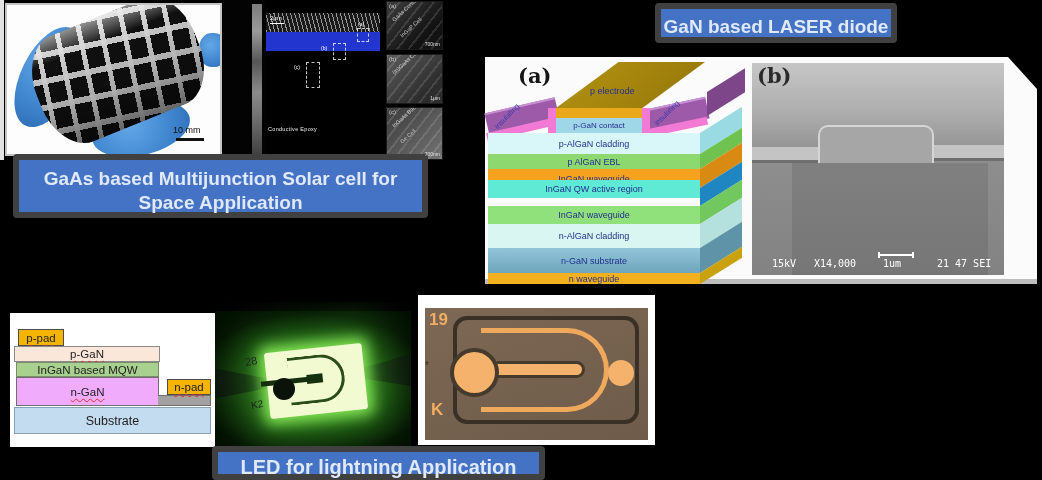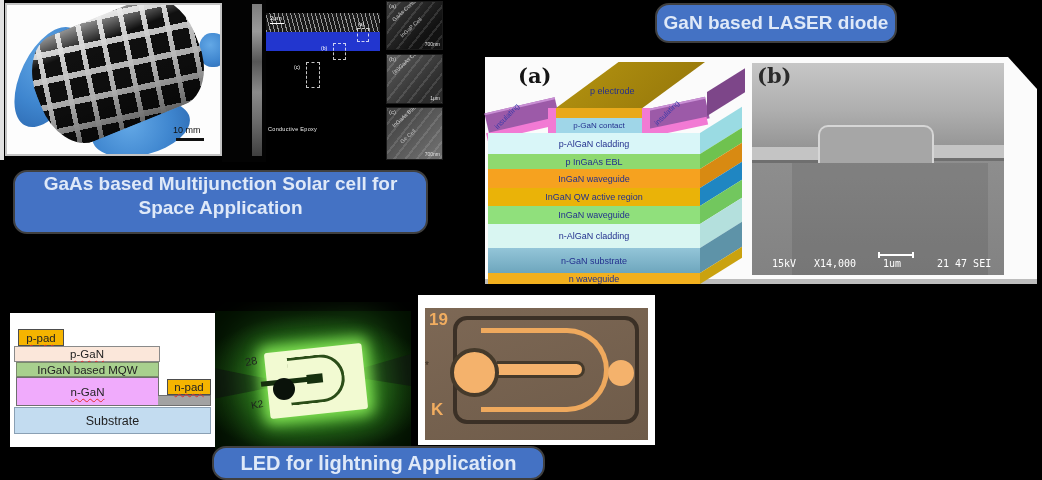--- a/index.html
+++ b/index.html
@@ -61,41 +61,41 @@
   .stk-b{top:54px;height:50px;background:linear-gradient(135deg,#5c5c5c,#2c2c2c 75%);}
   .stk-c{top:107px;height:53px;background:linear-gradient(135deg,#414141 10%,#6e6e6e 90%);}
   .stk::after{content:"";position:absolute;inset:0;
       background:repeating-linear-gradient(128deg, rgba(255,255,255,.12) 0 2px, rgba(255,255,255,0) 2px 9px);}
   .stk .corner{left:2px;top:1px;font-size:6px;color:#cfcfcf;z-index:2;}
   .stk .diag1{left:4px;top:16px;font-size:5.5px;color:#d2d2d2;transform:rotate(-42deg);transform-origin:0 0;z-index:2;white-space:nowrap;}
   .stk .diag2{left:12px;top:32px;font-size:5.5px;color:#c2c2c2;transform:rotate(-42deg);transform-origin:0 0;z-index:2;white-space:nowrap;}
   .stk .sc{right:2px;bottom:2px;font-size:5px;color:#e2e2e2;z-index:2;}
 
   
-  .banner{background:#4472c4;border:2px solid #404040;border-radius:14px;
+  .banner{background:#4472c4;border:6px solid #404040;border-radius:4px;
           color:#dfe9f8;text-align:center;font-weight:600;}
-  .banner-solar{left:13px;top:170px;width:415px;height:64px;font-size:19px;line-height:24px;}
+  .banner-solar{left:13px;top:154px;width:415px;height:64px;font-size:19px;line-height:24px;padding-top:7px;}
   .banner-laser{left:655px;top:3px;width:242px;height:40px;font-size:19px;line-height:36px;}
   .banner-led{left:212px;top:446px;width:333px;height:34px;font-size:20px;line-height:31px;}
 
   
   .laser-panel{left:485px;top:57px;width:552px;height:227px;background:#fbfbfb;
                border-bottom:5px solid #bdbdbd;}
   .fold{left:1008px;top:57px;width:29px;height:32px;background:#000;
         clip-path:polygon(0 0,100% 0,100% 100%);}
   .lab-serif{font-family:"DejaVu Serif",serif;font-weight:bold;color:#151515;}
   .label-a{left:518px;top:63px;font-size:21px;}
 
   
   .front{left:488px;width:212px;display:flex;align-items:center;justify-content:center;
          font-size:9px;color:#23308e;}
   .fl1{top:133px;height:21px;background:#d9f6f8;}
   .fl2{top:154px;height:15px;background:#8ed96f;}
   .fl3{top:169px;height:19px;background:#f6a21f;}
-  .fl4{top:188px;height:18px;background:#eab308;}
+  .fl4{top:180px;height:18px;background:#5eead4;}
   .fl5{top:206px;height:18px;background:#90e07c;}
   .fl6{top:224px;height:24px;background:#d9f6f2;}
   .fl7{top:248px;height:25px;background:linear-gradient(180deg,#93c5d8,#6ea6bd);}
   .fl8{top:273px;height:11px;background:#f2b01e;}
   .side{left:700px;width:42px;transform:skewY(-32deg);transform-origin:0 0;}
   .s1{top:133px;height:21px;background:#9adbe3;}
   .s2{top:154px;height:15px;background:#6fc24f;}
   .s3{top:169px;height:19px;background:#d88a12;}
   .s4{top:188px;height:18px;background:#1f86c2;}
   .s5{top:206px;height:18px;background:#72c75e;}
@@ -261,21 +261,21 @@
     <span>insulating</span>
   </div>
   <div class="pinkR"></div>
   <div class="purple-side"></div>
   <div class="pinkV1"></div>
   <div class="pinkV2"></div>
   <div class="ridge-gold"></div>
   <div class="ridge-blue">p-GaN contact</div>
 
   <div class="front fl1">p-AlGaN cladding</div>
-  <div class="front fl2">p InGaAs EBL</div>
+  <div class="front fl2">p AlGaN EBL</div>
   <div class="front fl3">InGaN waveguide</div>
   <div class="front fl4">InGaN QW active region</div>
   <div class="front fl5">InGaN waveguide</div>
   <div class="front fl6">n-AlGaN cladding</div>
   <div class="front fl7">n-GaN  substrate</div>
   <div class="front fl8">n waveguide</div>
   <div class="side s1"></div>
   <div class="side s2"></div>
   <div class="side s3"></div>
   <div class="side s4"></div>

